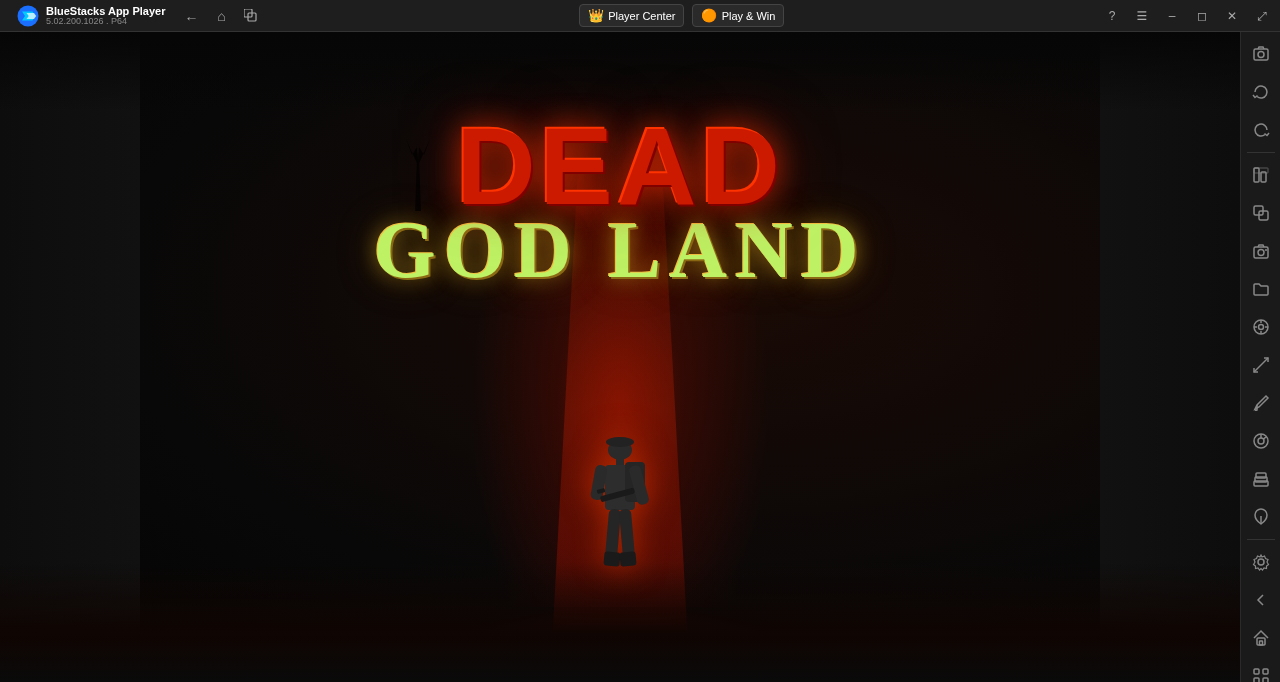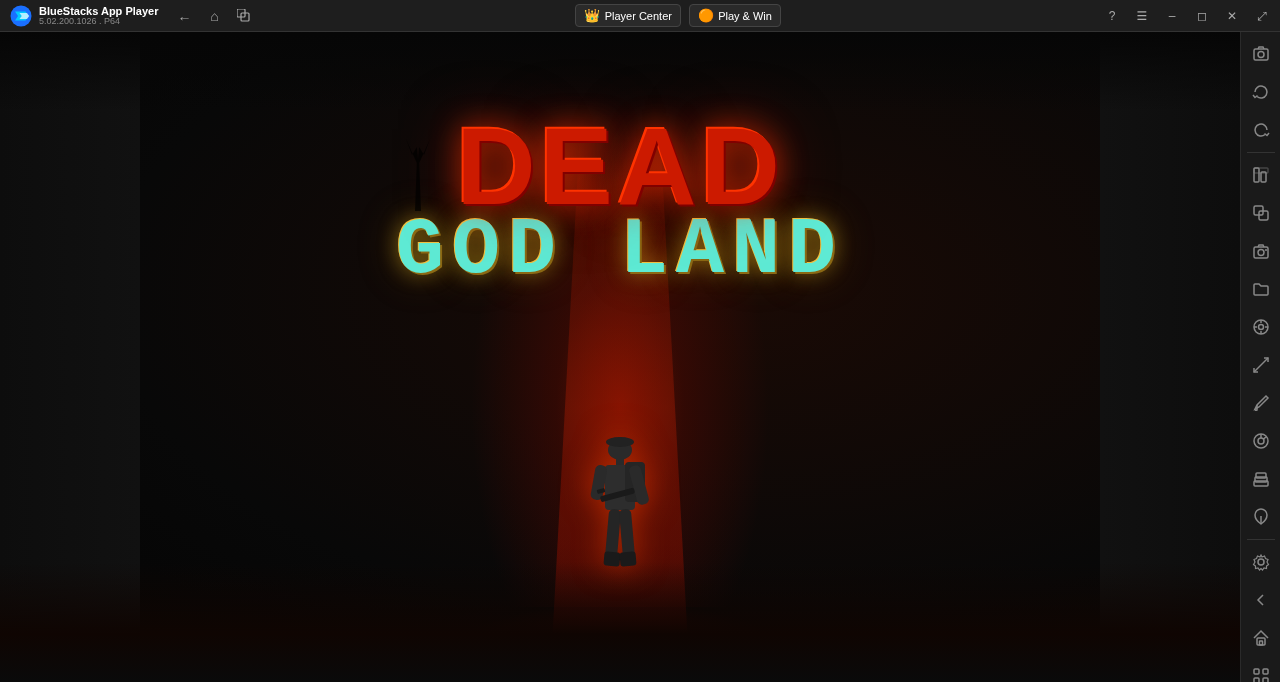--- a/index.html
+++ b/index.html
@@ -19,21 +19,21 @@
       display: flex;
       align-items: center;
       position: relative;
       z-index: 100;
       border-bottom: 1px solid #333;
     }
     #titlebar-left {
       display: flex;
       align-items: center;
       gap: 6px;
-      padding-left: 9px;
+      padding-left: 16px;
       flex: 0 0 auto;
     }
     #bluestacks-logo {
       width: 24px;
       height: 24px;
     }
     #app-title-block {
       display: flex;
       flex-direction: column;
       line-height: 1.1;
@@ -245,22 +245,22 @@
       left: 18px;
       top: 15px;
       width: 60px;
       height: 80px;
       background: rgba(0,0,0,0.7);
       clip-path: polygon(45% 100%, 55% 100%, 52% 40%, 70% 10%, 60% 30%, 52% 20%, 50% 35%, 48% 20%, 40% 30%, 30% 10%, 48% 40%);
     }
     #god-land-text {
       font-size: 80px;
       font-weight: 900;
-      font-family: Liberation Mono, monospace;
-      color: #5eead4;
+      font-family: Liberation Serif, serif;
+      color: #bef264;
       text-shadow:
         2px 2px 0 #8B6914,
         -1px -1px 0 #f0c040,
         0 0 20px rgba(212, 168, 32, 0.6),
         0 0 40px rgba(180, 120, 0, 0.4);
       letter-spacing: 8px;
       margin-top: -10px;
     }
 
     

